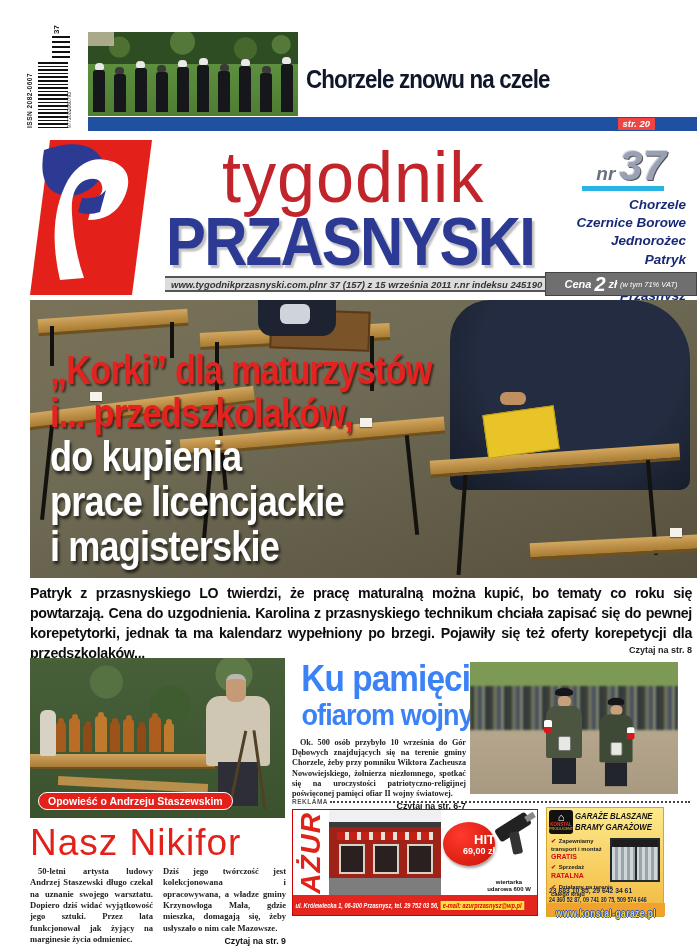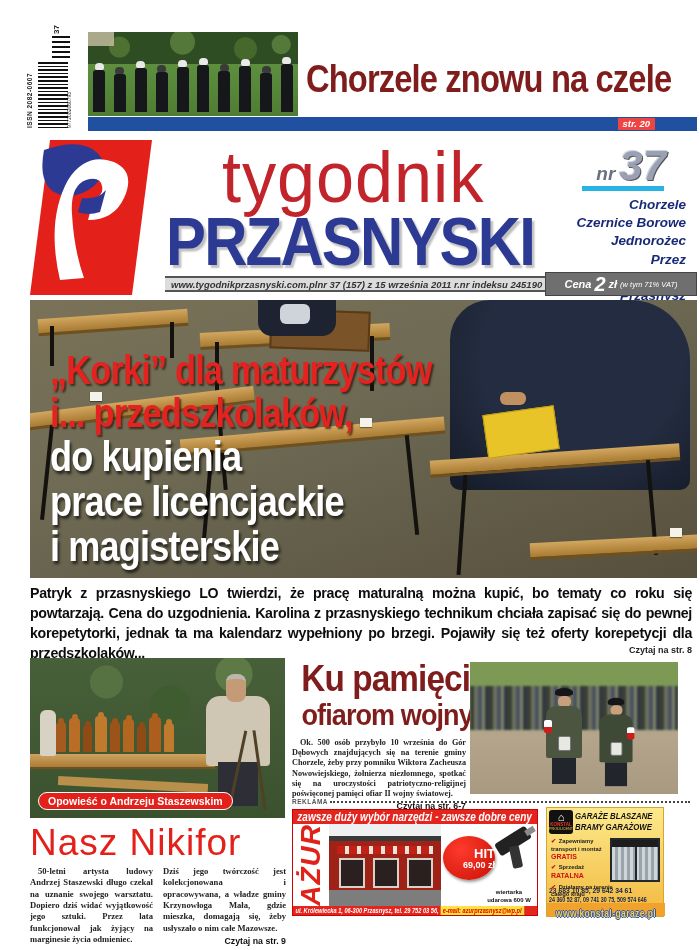--- a/index.html
+++ b/index.html
@@ -29,22 +29,22 @@
        radial-gradient(circle at 75% 20%,#46682c 0 11px,transparent 12px),
        radial-gradient(circle at 92% 15%,#55793b 0 9px,transparent 10px),
        linear-gradient(180deg,#2f4d22 0 38%,#5d8f3f 38%,#4f7d33 100%);}
   .fbuilding{left:6px;top:6px;width:26px;height:14px;background:#c9c0a8;opacity:.8;}
   .fire-row{position:absolute;left:4px;bottom:4px;width:202px;display:flex;
      justify-content:space-between;align-items:flex-end;}
   .fman{position:relative;width:14px;}
   .fhelmet{width:9px;height:7px;margin:0 auto;background:#e9e9e9;border-radius:4px 4px 2px 2px;}
   .fhelmet.dk{background:#3a3a3a;}
   .fbody{width:12px;margin:0 auto;background:#15171b;border-radius:3px 3px 0 0;}
-  .top-headline{left:306px;top:58px;width:392px;font-size:38px;font-weight:bold;
-     color:#7f1d1d;letter-spacing:-1px;}
+  .top-headline{left:306px;top:64px;width:392px;font-size:26px;font-weight:bold;
+     color:#0f172a;letter-spacing:-1px;}
   .top-bar{left:88px;top:117px;width:609px;height:14px;background:#2050a0;}
   .str20{position:absolute;right:42px;top:1px;font-size:9.5px;font-weight:bold;font-style:italic;
      color:#fff;background:#ef4444;padding:0 5px;line-height:12px;}
 
   
   .logo{left:30px;top:140px;width:122px;height:155px;}
   .m-tygodnik{left:222px;top:136px;font-size:72px;color:#c2242b;letter-spacing:1px;
      font-weight:400;transform:scaleX(.95);transform-origin:0 0;white-space:nowrap;}
   .m-przasnyski{left:166px;top:202px;font-size:68px;font-weight:bold;color:#2c3a94;
      letter-spacing:-2px;transform:scaleX(.88);transform-origin:0 0;white-space:nowrap;
@@ -122,21 +122,21 @@
   .nik-badge{position:absolute;left:8px;bottom:8px;background:#e32019;color:#fff;
      border:1px solid #fff;border-radius:9px;padding:2px 9px;font-size:10.5px;font-weight:bold;}
   .nik-head{left:30px;top:822px;font-size:37px;font-weight:400;color:#e32019;letter-spacing:1px;}
   .nik-cols{left:30px;top:866px;width:256px;display:flex;gap:10px;}
   .nik-col{width:123px;font-family:"Liberation Serif",serif;font-size:8.6px;font-weight:600;
      color:#222;text-align:justify;line-height:1.32;}
   .read-more{font-size:8.8px;font-weight:bold;text-align:right;color:#111;margin-top:2px;
      font-family:"Liberation Sans",sans-serif;}
 
   
-  .mem-head{left:292px;top:660px;width:178px;text-align:center;color:#7f1d1d;font-weight:bold;line-height:1;}
+  .mem-head{left:292px;top:660px;width:178px;text-align:center;color:#3b82f6;font-weight:bold;line-height:1;}
   .mem-h1{font-size:37px;letter-spacing:-1px;}
   .mem-h2{font-size:30px;letter-spacing:-1px;margin-top:3px;}
   .mem-body{left:292px;top:738px;width:174px;font-family:"Liberation Serif",serif;font-size:8.2px;
      font-weight:600;color:#222;text-align:justify;line-height:1.24;text-indent:8px;}
   .mem-photo{left:470px;top:662px;width:208px;height:132px;overflow:hidden;
      background:linear-gradient(180deg,#7d9a55 0 22%,#8aa45f 22% 30%,#b4a58c 55%,#a89a80 100%);}
   .crowd{position:absolute;left:0;top:24px;width:208px;height:44px;filter:blur(.8px);
      background:repeating-linear-gradient(90deg,#3a3f35 0 4px,#6b705f 4px 8px,#49525f 8px 12px,#7d8268 12px 15px,#32383f 15px 19px);}
   .vet{position:absolute;}
   .beret{width:18px;height:8px;background:#16161a;border-radius:50% 50% 30% 30%;margin:0 auto;}
@@ -289,21 +289,21 @@
   <div class="abs m-tygodnik">tygodnik</div>
   <div class="abs m-przasnyski">PRZASNYSKI</div>
   <div class="abs nr-wrap">
     <span class="nr-label">nr</span><span class="nr-num">37</span>
   </div>
   <div class="abs nr-underline"></div>
   <div class="abs towns">
     <div>Chorzele</div>
     <div>Czernice Borowe</div>
     <div>Jednorożec</div>
-    <div>Przez</div>
+    <div>Patryk</div>
     <div>Krzynowłoga Mała</div>
     <div>Przasnysz</div>
   </div>
   <div class="abs info-bar">
     <span>www.tygodnikprzasnyski.com.pl</span>
     <span>nr 37 (157) z 15 września 2011 r.</span>
     <span>nr indeksu 245190</span>
   </div>
   <div class="abs price-box">
     <span class="p1">Cena</span>
@@ -407,23 +407,20 @@
           <div class="lantern"></div>
       </div>
       <div class="vlegs"></div>
     </div>
   </div>
 
   <div class="abs ad-label">REKLAMA</div>
   <div class="abs ad-dots"></div>
 
   <div class="abs azur">
-    <div class="azur-banner">
-      <span>zawsze duży wybór narzędzi - zawsze dobre ceny</span>
-    </div>
     <div class="azur-mid">
       <div class="azur-brand">
         <span>AŻUR</span>
       </div>
       <div class="azur-store">
         <div class="awning"></div>
         <div class="win" style="left:10px"></div>
         <div class="win" style="left:44px"></div>
         <div class="win" style="left:78px"></div>
       </div>

